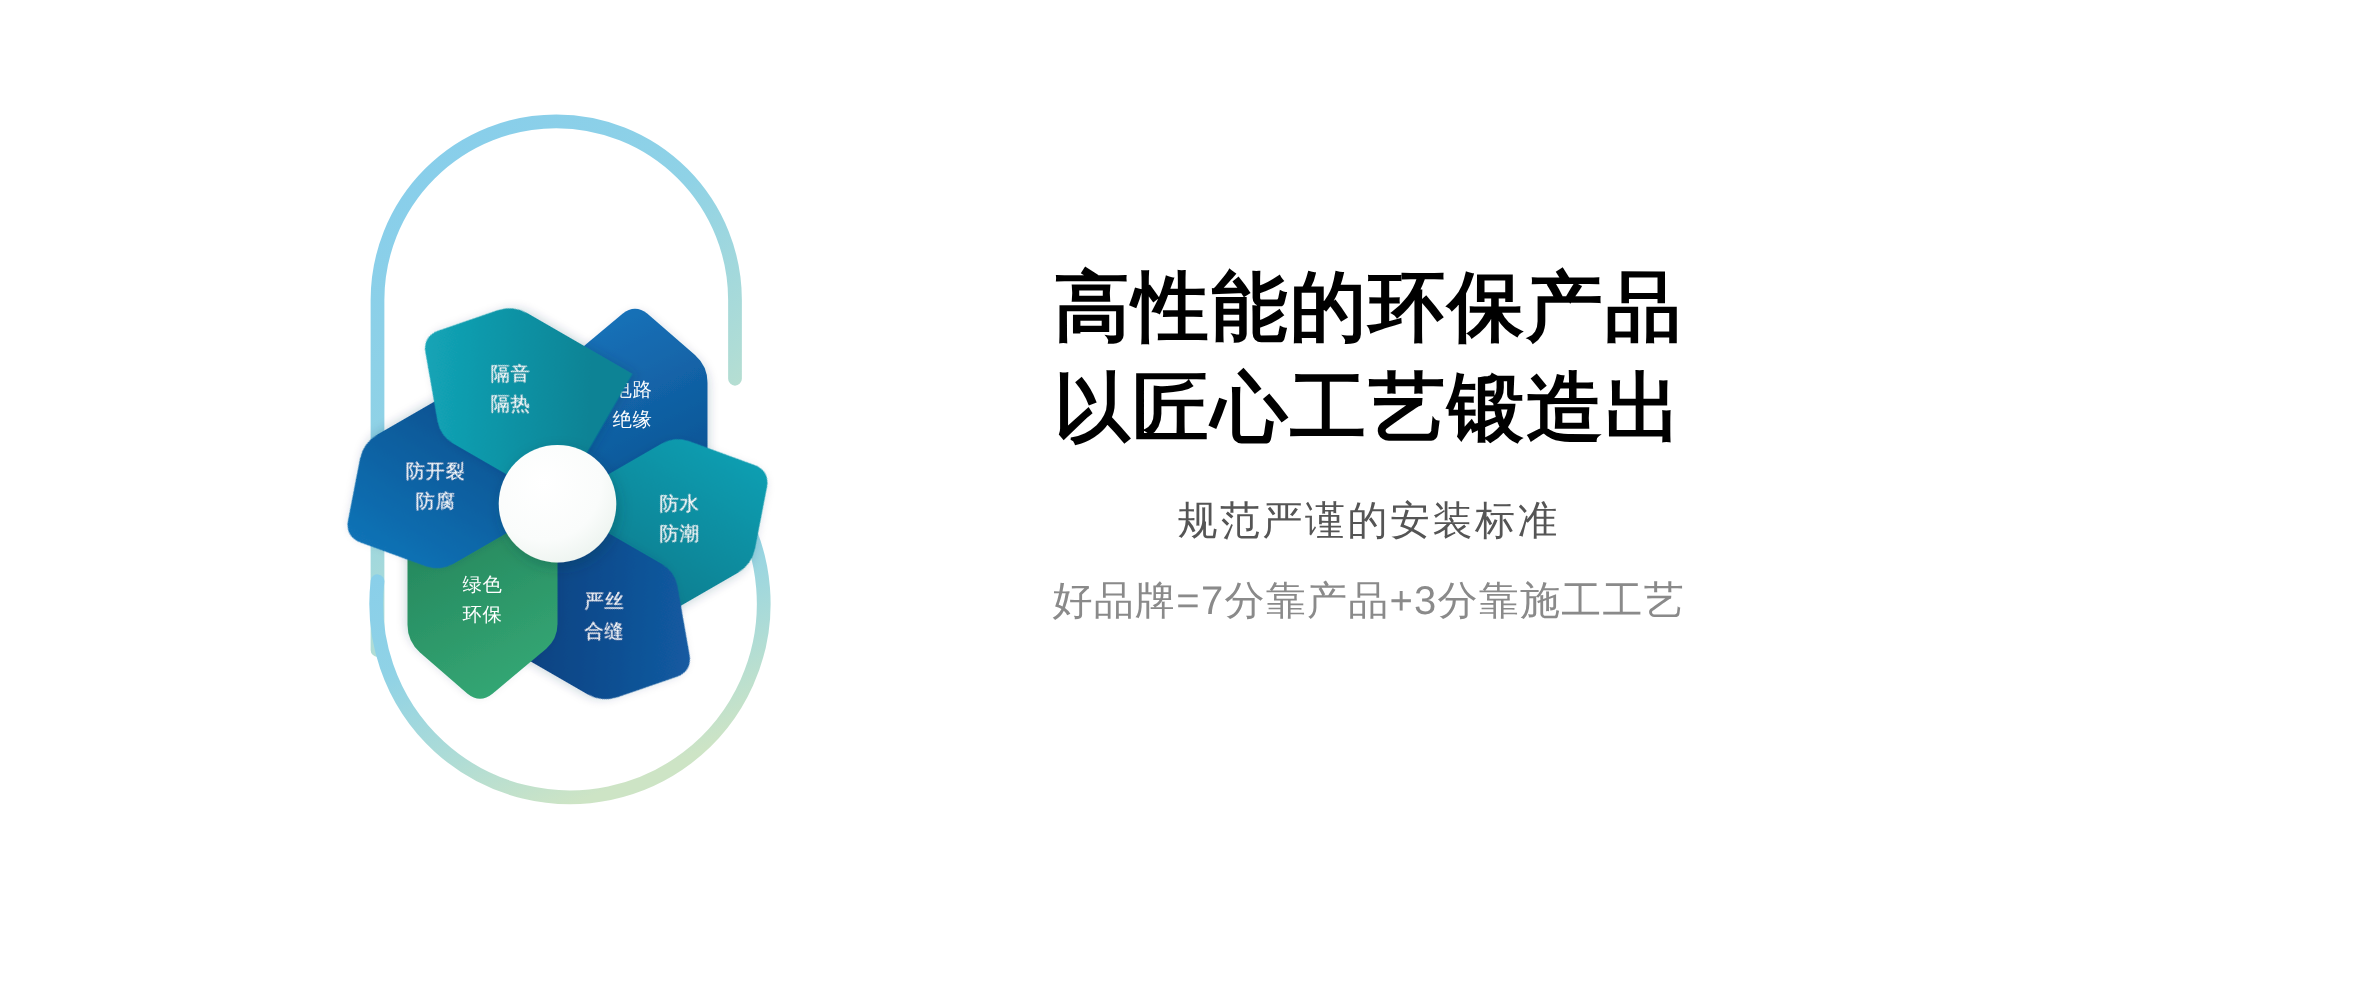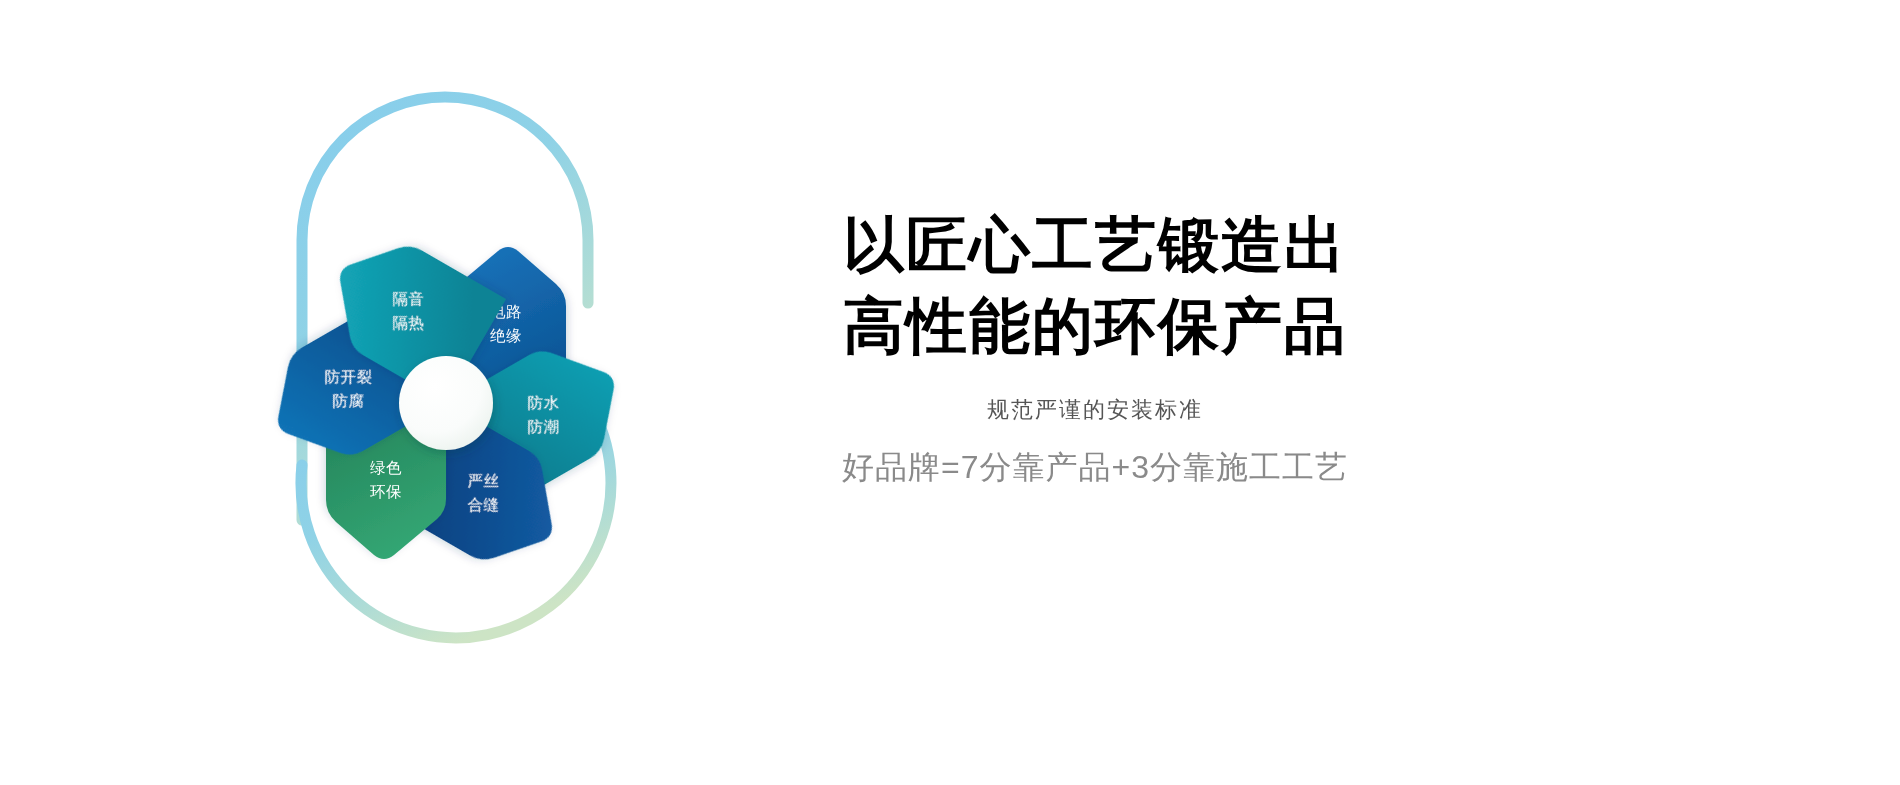--- a/index.html
+++ b/index.html
@@ -57,21 +57,21 @@
     line-height: 1.32;
     letter-spacing: 2px;
     white-space: nowrap;
   }
   .headline .line {
     display: block;
   }
   .subhead {
     margin-top: 30px;
     color: #555555;
-    font-size: 22px;
+    font-size: 32px;
     font-weight: 400;
     letter-spacing: 2px;
     line-height: 1.3;
     white-space: nowrap;
   }
   .tagline {
     margin-top: 22px;
     color: #8a8a8a;
     font-size: 32px;
     font-weight: 400;
@@ -233,20 +233,20 @@
           </g>
         </g>
       </g>
 
       <circle cx="196" cy="358" r="47" fill="url(#gCenter)" filter="url(#circShadow)"></circle>
     </svg>
   </div>
 
   <div class="copy">
     <div class="headline">
+      <span class="line">高性能的环保产品</span>
       <span class="line">以匠心工艺锻造出</span>
-      <span class="line">高性能的环保产品</span>
     </div>
     <div class="subhead">规范严谨的安装标准</div>
     <div class="tagline">好品牌=7分靠产品+3分靠施工工艺</div>
   </div>
 
 </div>
 
 </body></html>

